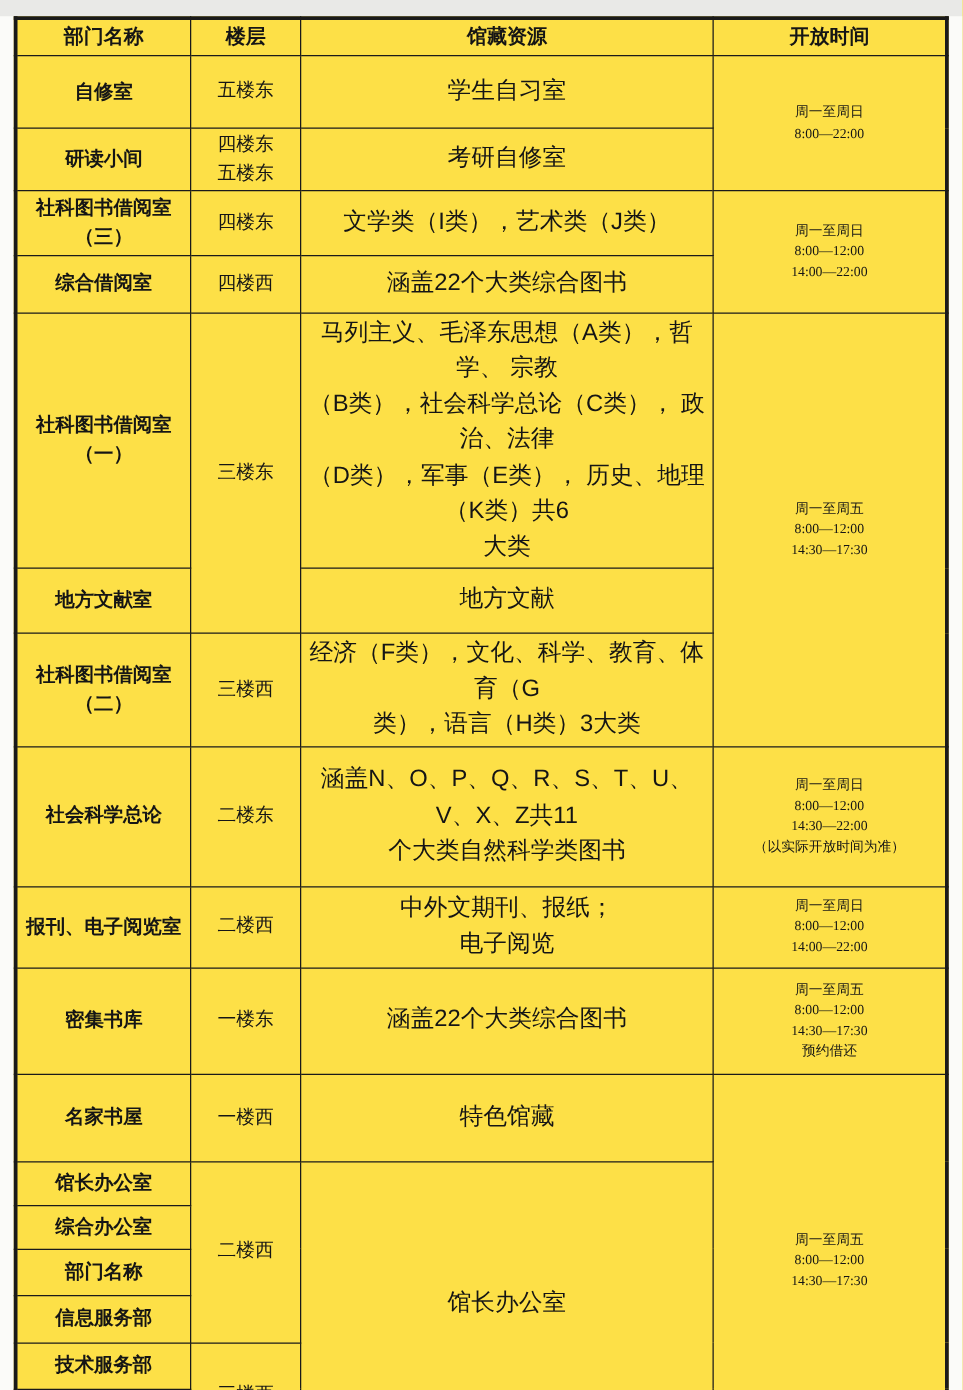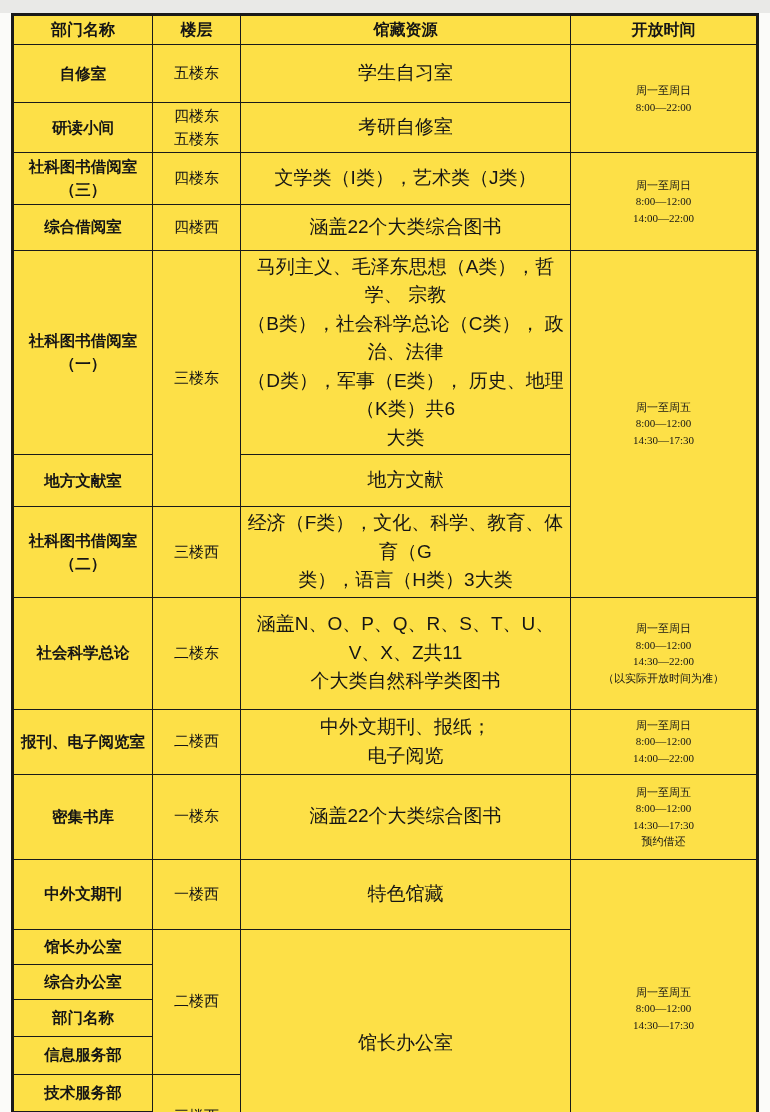--- a/index.html
+++ b/index.html
@@ -155,21 +155,21 @@
       <td class="dept">密集书库</td>
       <td class="floor">一楼东</td>
       <td class="res">涵盖22个大类综合图书</td>
       <td class="hours">周一至周五
 8:00—12:00
 14:30—17:30
 预约借还</td>
     </tr>
 
     <tr style="height:70px">
-      <td class="dept">中外文期刊</td>
+      <td class="dept">名家书屋</td>
       <td class="floor">一楼西</td>
       <td class="res">特色馆藏</td>
       <td class="hours" rowspan="7">周一至周五
 8:00—12:00
 14:30—17:30</td>
     </tr>
 
     <tr style="height:35px">
       <td class="dept">馆长办公室</td>
       <td class="floor" rowspan="4">二楼西</td>

